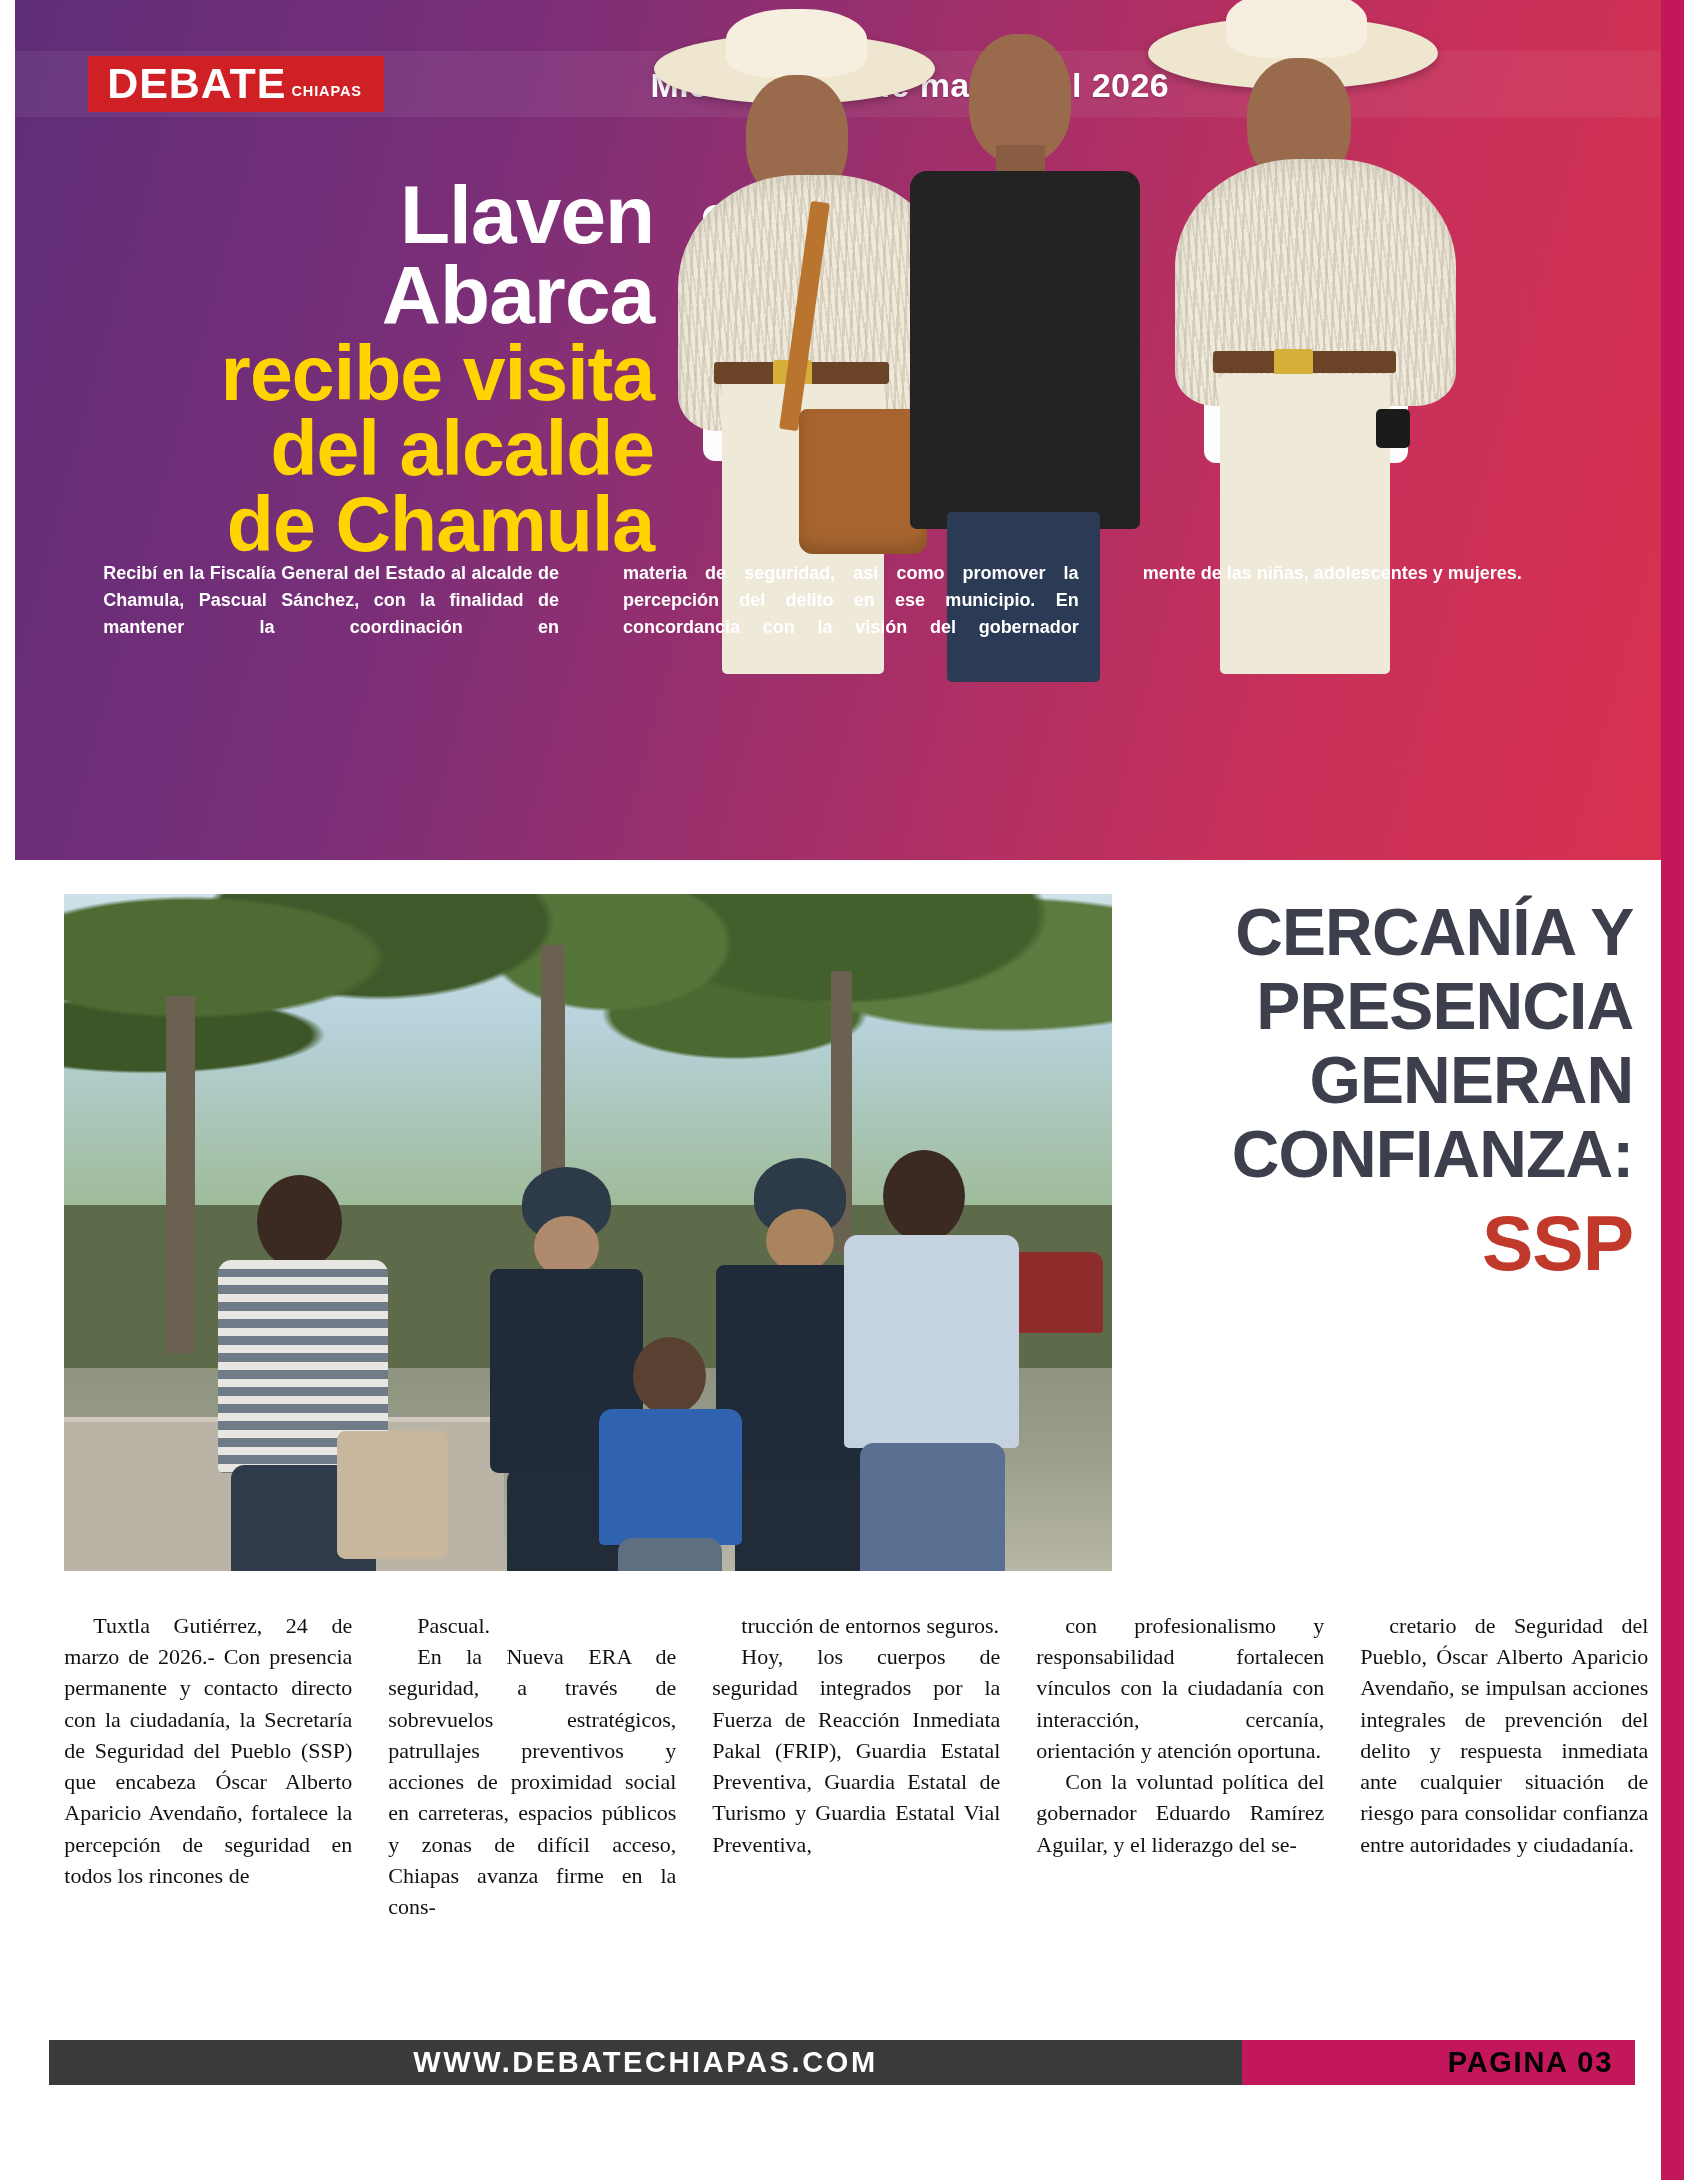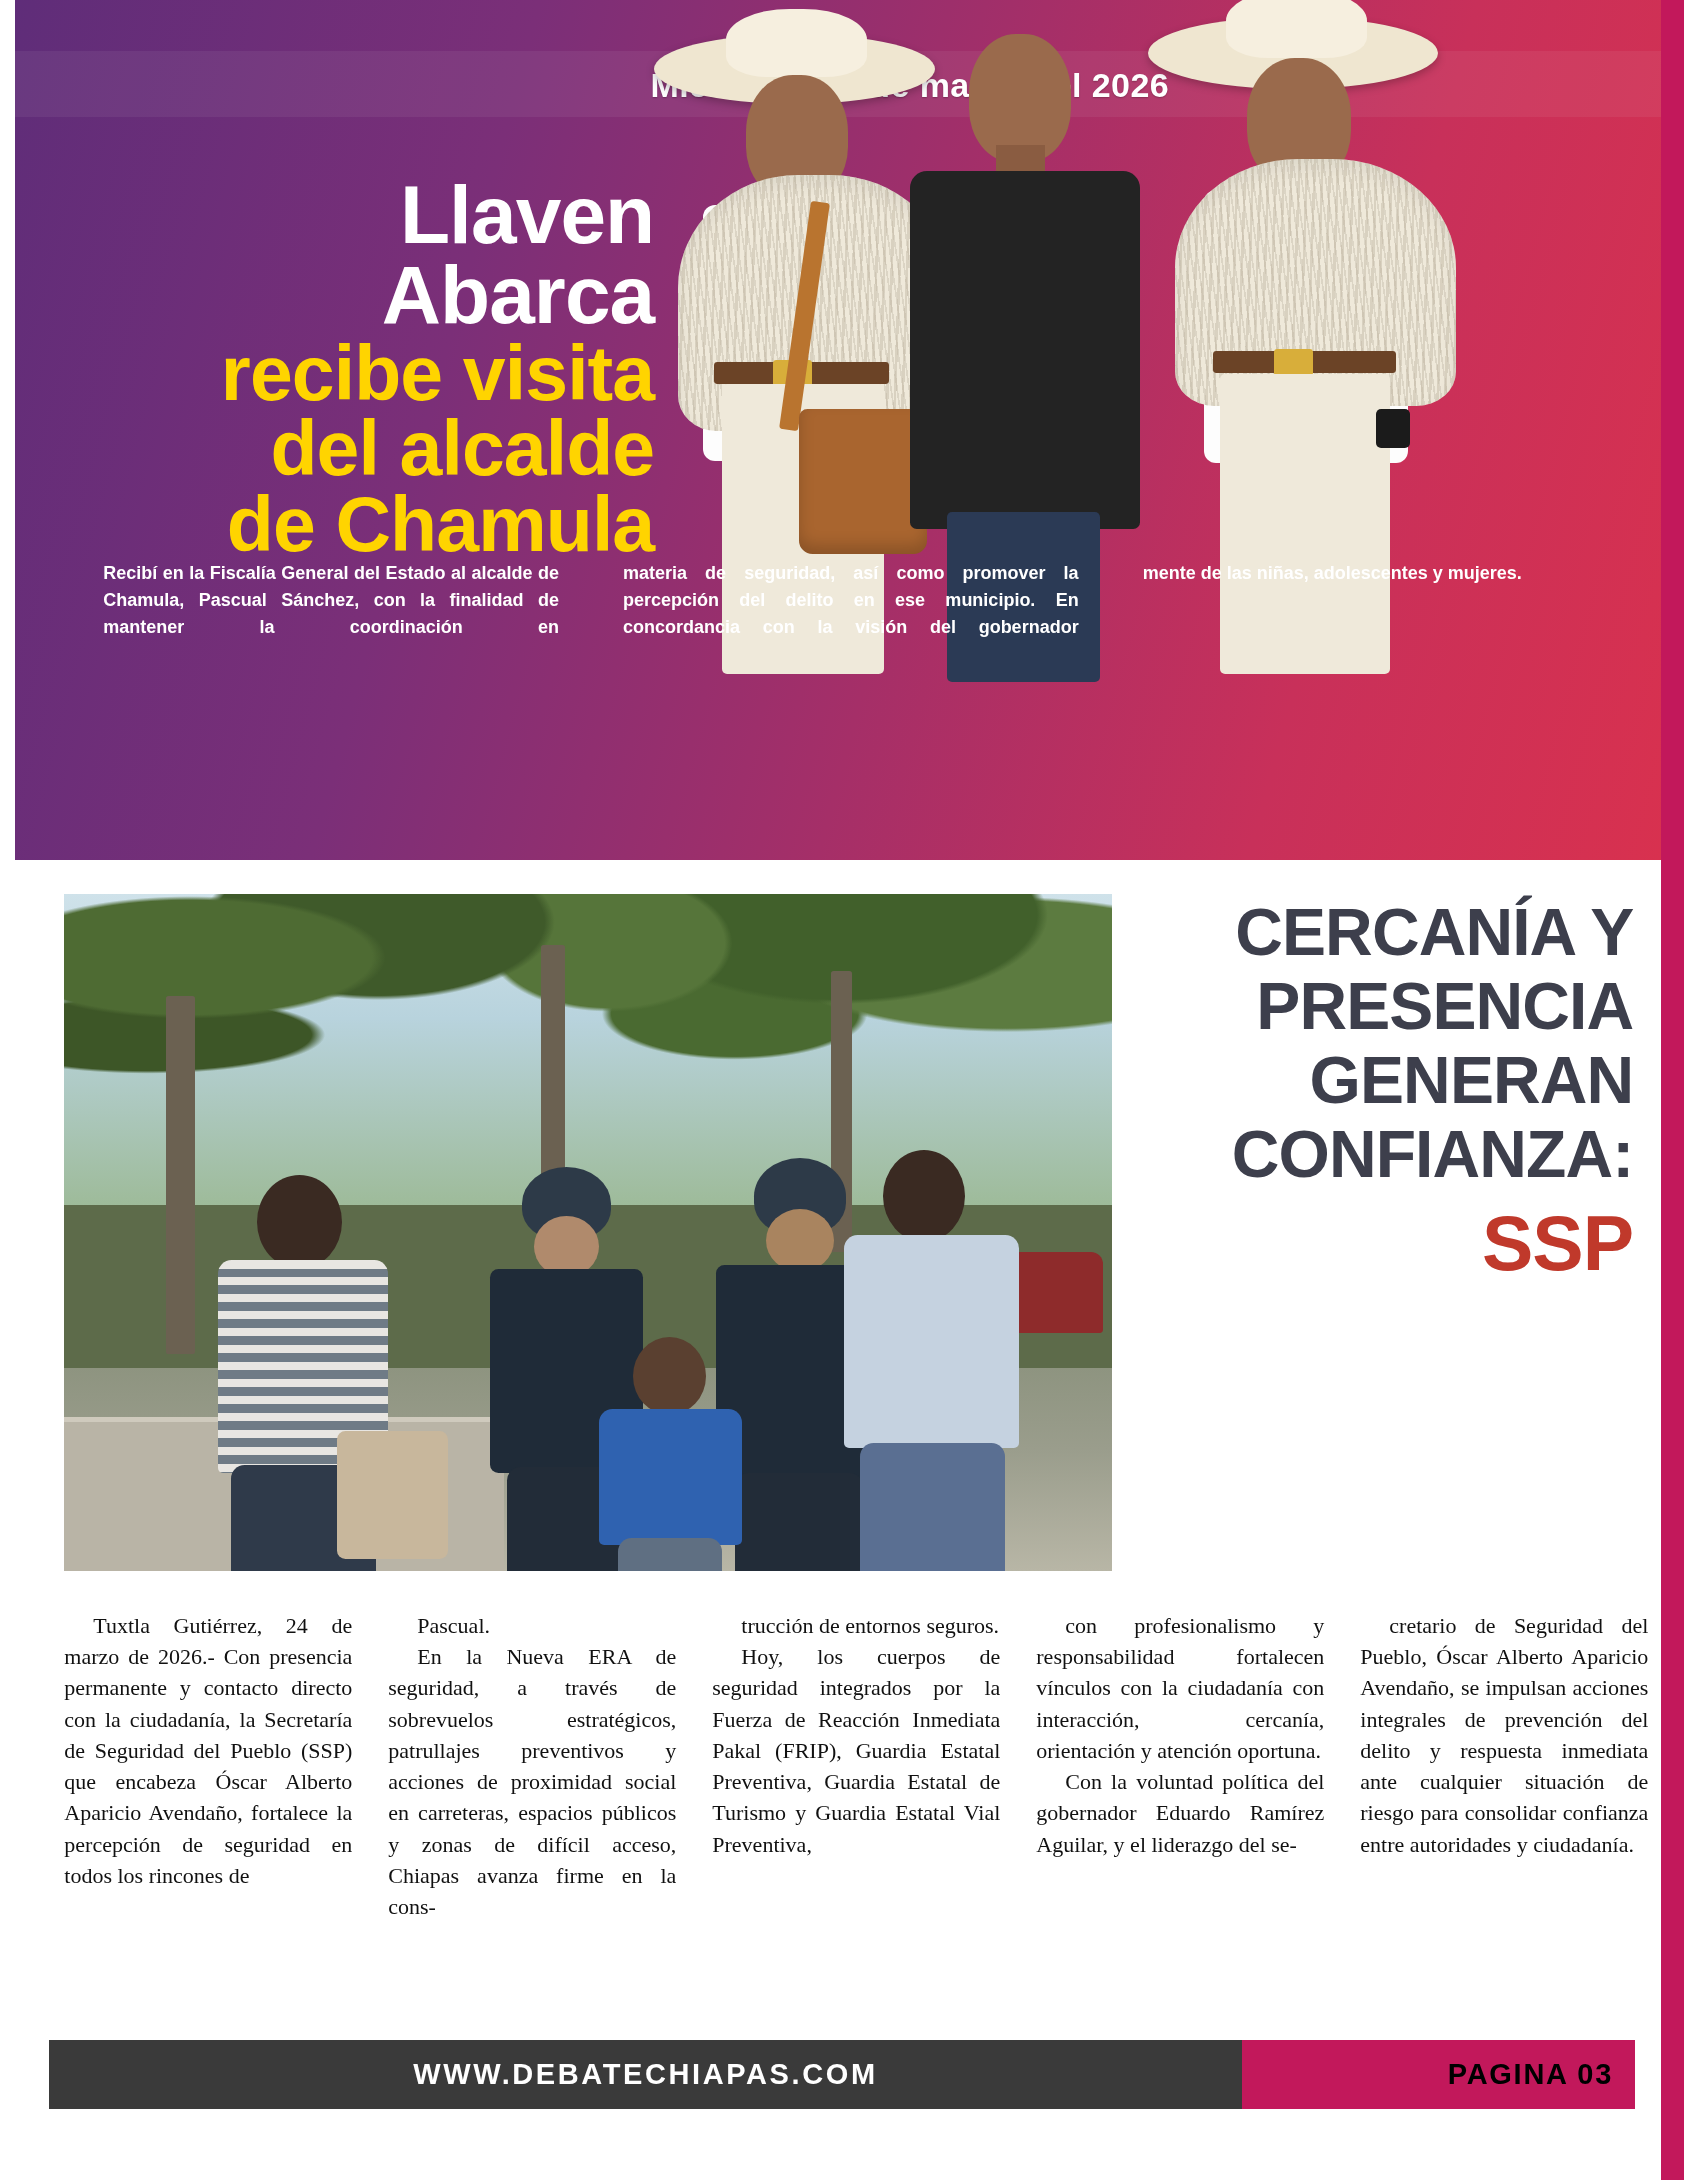--- a/index.html
+++ b/index.html
@@ -321,21 +321,21 @@
   }
   .col p { margin: 0; text-indent: 29px; }
   .col p + p { margin-top: 0; }
 
   
   .footer {
     position: absolute;
     top: 2040px;
     left: 49px;
     width: 1586px;
-    height: 69px;
+    height: 45px;
     display: flex;
     border-radius: 25px;
   }
   .footer-left {
     background: #3a3a3a;
     flex: 0 0 1193px;
     display: flex;
     align-items: center;
     justify-content: center;
   }
@@ -364,20 +364,24 @@
 <body>
 
 <div class="page">
 
   <div class="left-white"></div>
   <div class="right-rail"></div>
 
   <div class="hero">
     <div class="hero-topbar"></div>
 
+    <div class="logo-box">
+      <span class="logo-main">DEBATE</span>
+      <span class="logo-sub">CHIAPAS</span>
+    </div>
 
     <div class="hero-date">Miércoles 25 de marzo del 2026</div>
 
     <div class="hero-photo">
       <div class="ph-sky"></div>
 
       <div class="person">
         <div class="hat-brim" style="left:17px; top:25.6px; width:281px; height:70px;"></div>
         <div class="hat-crown" style="left:89px; top:0px; width:141px; height:68px;"></div>
         <div class="face" style="left:109px; top:66px; width:102px; height:124px;"></div>

